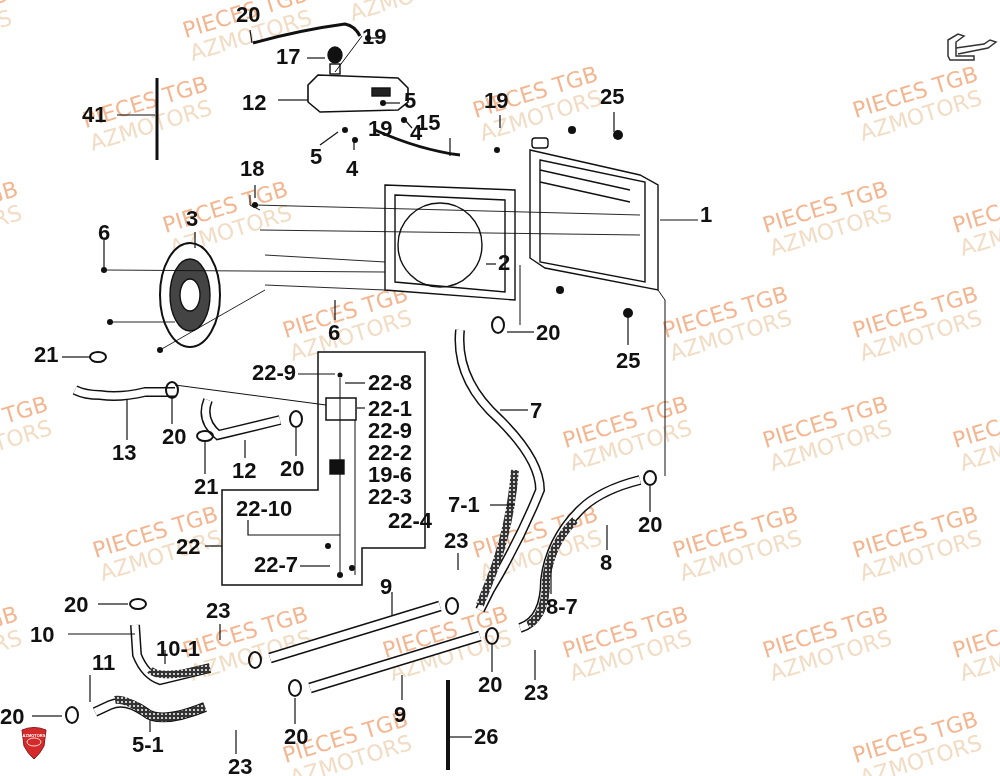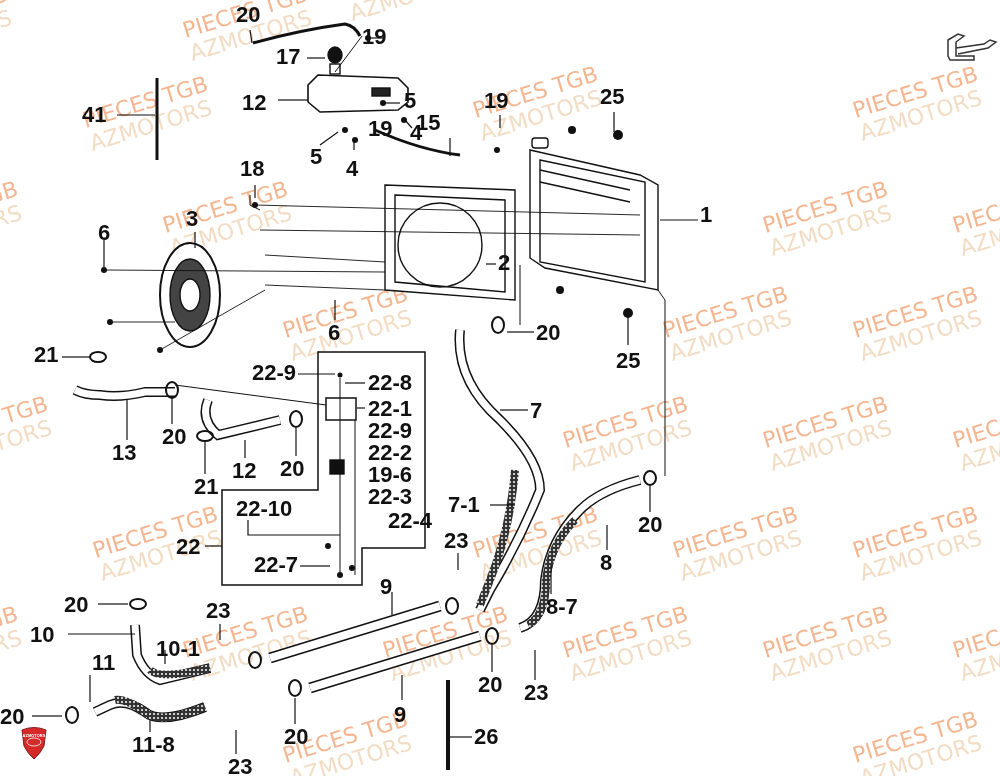--- a/index.html
+++ b/index.html
@@ -355,21 +355,21 @@
     <div class="lbl" style="left:546px;top:596px">8-7</div>
     <div class="lbl" style="left:64px;top:594px">20</div>
     <div class="lbl" style="left:206px;top:600px">23</div>
     <div class="lbl" style="left:30px;top:624px">10</div>
     <div class="lbl" style="left:156px;top:638px">10-1</div>
     <div class="lbl" style="left:92px;top:652px">11</div>
     <div class="lbl" style="left:478px;top:674px">20</div>
     <div class="lbl" style="left:524px;top:682px">23</div>
     <div class="lbl" style="left:394px;top:704px">9</div>
     <div class="lbl" style="left:0px;top:706px">20</div>
-    <div class="lbl" style="left:132px;top:734px">11-8</div>
+    <div class="lbl" style="left:132px;top:734px">5-1</div>
     <div class="lbl" style="left:474px;top:726px">26</div>
     <div class="lbl" style="left:284px;top:726px">20</div>
     <div class="lbl" style="left:228px;top:756px">23</div>
   </div>
 
   <div class="corner-icon">
     <svg width="56" height="40" viewBox="0 0 56 40">
       <path d="M4 14 L14 8 L20 10 L12 16 L12 30 L30 30 L30 34 L6 34 L4 30 Z" fill="#fff" stroke="#333" stroke-width="1.5"></path>
       <path d="M12 22 L40 18 L46 14 L52 16 L44 22 L14 28" fill="none" stroke="#333" stroke-width="1.5"></path>
     </svg>

